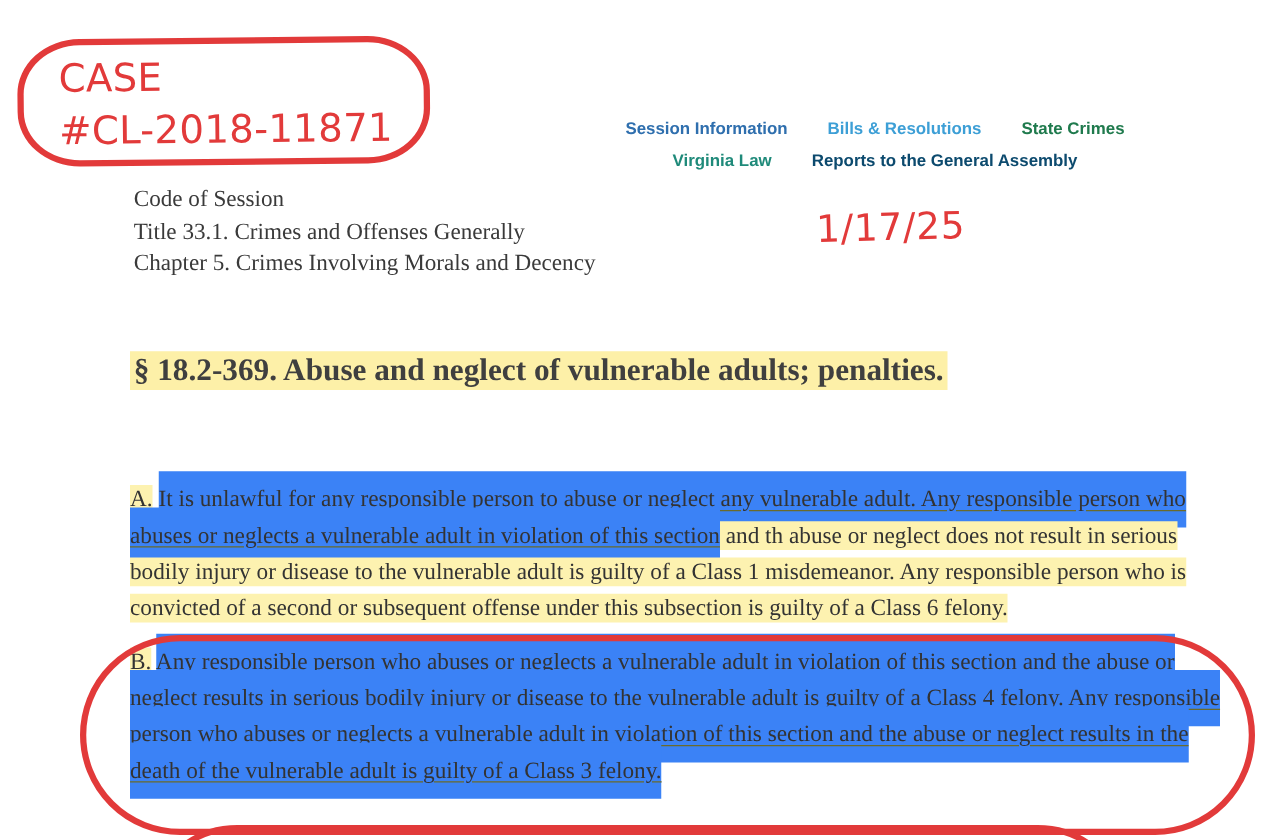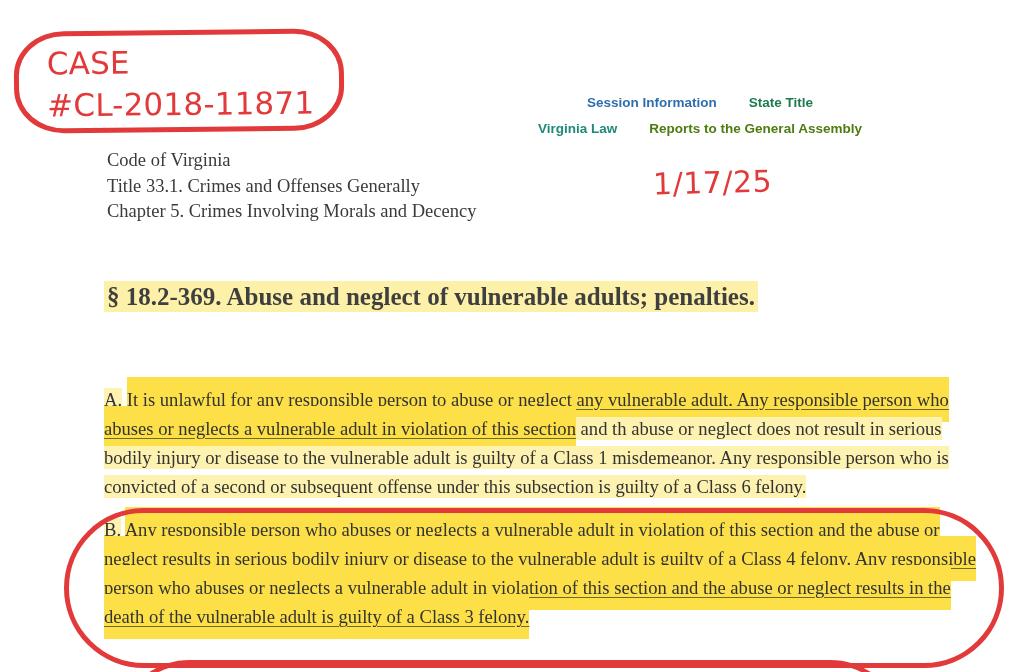--- a/index.html
+++ b/index.html
@@ -115,21 +115,21 @@
     color: #333333;
   }
   #para-a { top: 366px; }
   #para-b { top: 496px; }
 
   .para .lead {
     background: #fdf2b0;
     padding: 1px 0;
   }
   .para .hlu {
-    background: #fde047;
+    background: #3b82f6;
     text-decoration: underline;
     text-decoration-color: #6b6b2a;
     text-underline-offset: 3px;
     padding: 12px 0;
     box-decoration-break: clone;
     -webkit-box-decoration-break: clone;
   }
   .para .hl {
     background: #fdf2b0;
     padding: 1px 0;
@@ -166,30 +166,31 @@
 <body>
 
 <div id="case-stamp">
   <div class="stamp-text">CASE
 #CL-2018-11871</div>
 </div>
 
 <div id="top-nav">
   <div class="nav-row row1">
     <a href="#" style="color:#2f6fae">Session Information</a>
-    <a href="#" style="color:#1f7a4d">State Title</a>
+    <a href="#" style="color:#3d9fd6">Bills &amp; Resolutions</a>
+    <a href="#" style="color:#1f7a4d">State Crimes</a>
   </div>
   <div class="nav-row row2">
     <a href="#" style="color:#1f8a7a">Virginia Law</a>
-    <a href="#" style="color:#4d7c0f">Reports to the General Assembly</a>
+    <a href="#" style="color:#0c4a6e">Reports to the General Assembly</a>
   </div>
 </div>
 
 <div id="breadcrumb">
-  <div>Code of Virginia</div>
+  <div>Code of Session</div>
   <div>Title 33.1. Crimes and Offenses Generally</div>
   <div>Chapter 5. Crimes Involving Morals and Decency</div>
 </div>
 
 <div id="hand-date">1/17/25</div>
 
 <h1 id="section-title">
   <span class="hl">§ 18.2-369. Abuse and neglect of vulnerable adults; penalties.</span>
 </h1>
 

